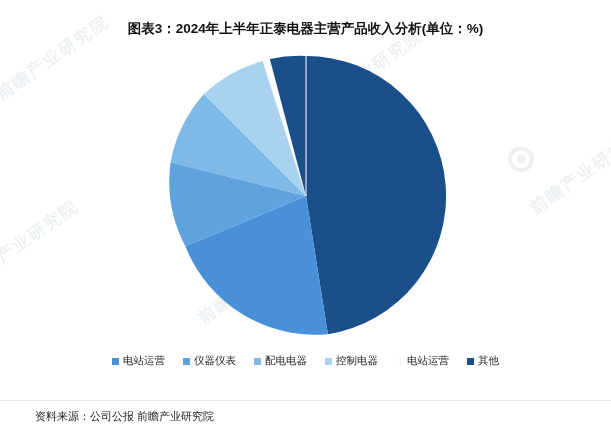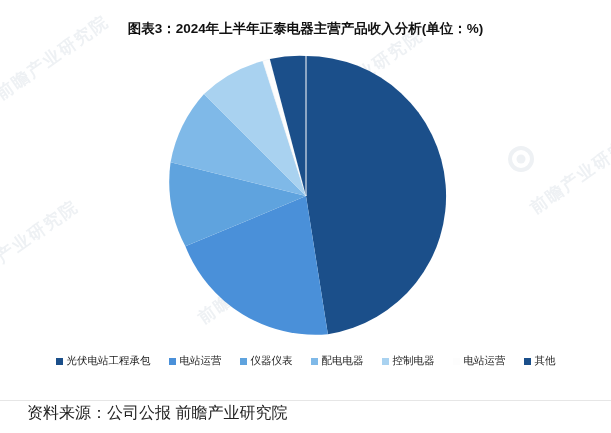--- a/index.html
+++ b/index.html
@@ -81,26 +81,26 @@
     margin:0 9px;
     white-space:nowrap;
   }
   .legend-sq {
     width:7px;height:7px;
     margin-right:4px;
     flex:0 0 auto;
   }
   .footer {
     position:absolute;
-    bottom:9px; left:4px; right:0;
+    bottom:9px; left:12px; right:0;
     padding:0 23px;
     display:flex;
     justify-content:space-between;
     align-items:center;
-    font-size:16px;
+    font-size:11px;
     color:#222;
     z-index:3;
   }
   .sep {
     position:absolute;
     bottom:32px; left:0; right:0;
     height:1px;
     background:#e6e6e6;
     z-index:1;
   }
@@ -136,24 +136,20 @@
 
       <path fill="#1b4f8a" d="M144 144 L107.87 7.06 A140 140 0 0 1 144 4 Z"></path>
 
       <line x1="144" y1="144" x2="144" y2="4" stroke="#ffffff" stroke-width="1"></line>
     </svg>
   </div>
 </div>
 
 <div class="legend">
   <div class="legend-item">
-    <span class="legend-sq" style="background:#1b4f8a"></span>
-    <span>光伏电站工程承包</span>
-  </div>
-  <div class="legend-item">
     <span class="legend-sq" style="background:#4a90d9"></span>
     <span>电站运营</span>
   </div>
   <div class="legend-item">
     <span class="legend-sq" style="background:#5fa3de"></span>
     <span>仪器仪表</span>
   </div>
   <div class="legend-item">
     <span class="legend-sq" style="background:#7fb9e8"></span>
     <span>配电电器</span>

